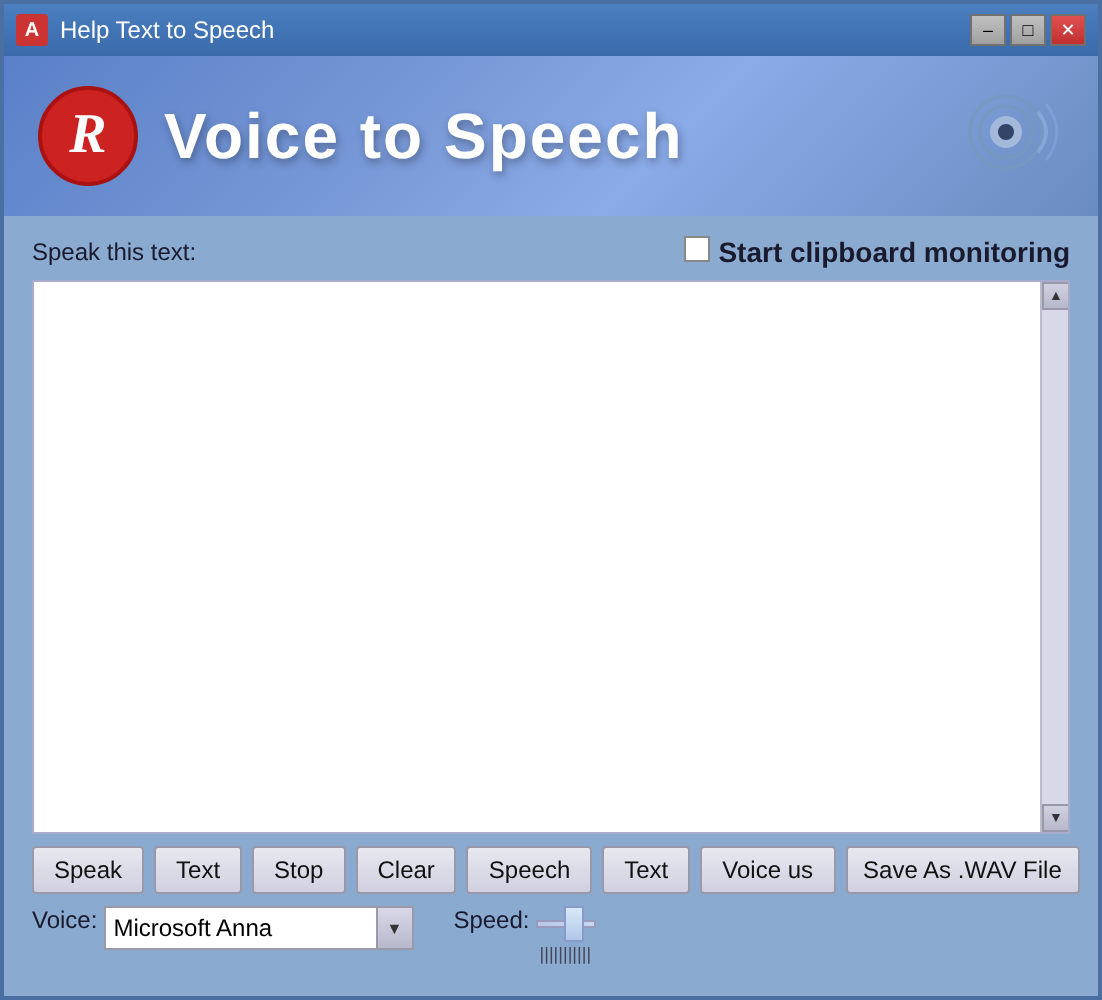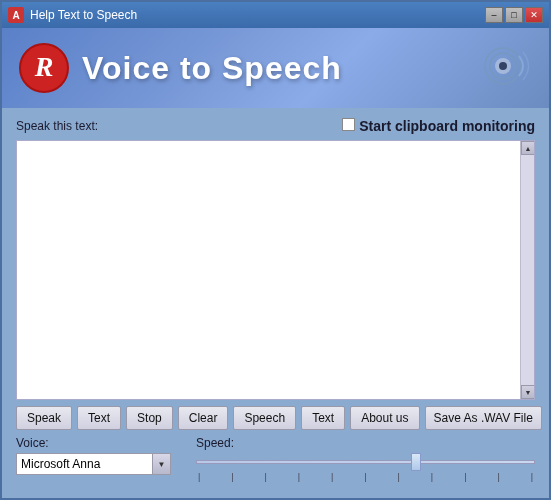--- a/index.html
+++ b/index.html
@@ -224,21 +224,21 @@
     
     .bottom-row {
       display: flex;
       gap: 20px;
       align-items: flex-start;
       flex-shrink: 0;
       padding-bottom: 6px;
     }
     .voice-section {
       display: flex;
-      flex-direction: column;
+      flex-direction: row;
       gap: 3px;
       min-width: 160px;
     }
     .voice-label {
       color: #1a1a2e;
       font-size: 12px;
     }
     .voice-select-wrapper {
       display: flex;
       align-items: flex-end;
@@ -268,21 +268,21 @@
       display: flex;
       align-items: center;
       justify-content: center;
       font-size: 8px;
       color: #333;
       flex-shrink: 0;
     }
 
     .speed-section {
       display: flex;
-      flex-direction: column;
+      flex-direction: row;
       gap: 3px;
       flex: 1;
     }
     .speed-label {
       color: #1a1a2e;
       font-size: 12px;
     }
     .slider-container {
       display: flex;
       flex-direction: column;
@@ -386,21 +386,21 @@
       </div>
     </div>
 
     <div class="buttons-row">
       <button class="action-btn">Speak</button>
       <button class="action-btn">Text</button>
       <button class="action-btn">Stop</button>
       <button class="action-btn">Clear</button>
       <button class="action-btn">Speech</button>
       <button class="action-btn">Text</button>
-      <button class="action-btn">About us</button>
+      <button class="action-btn">Voice us</button>
       <button class="action-btn save-wav">Save As .WAV File</button>
     </div>
 
     <div class="bottom-row">
       <div class="voice-section">
         <span class="voice-label">Voice:</span>
         <div class="voice-select-wrapper">
           <select class="voice-select">
             <option>Microsoft Anna</option>
             <option>Microsoft Sam</option>

